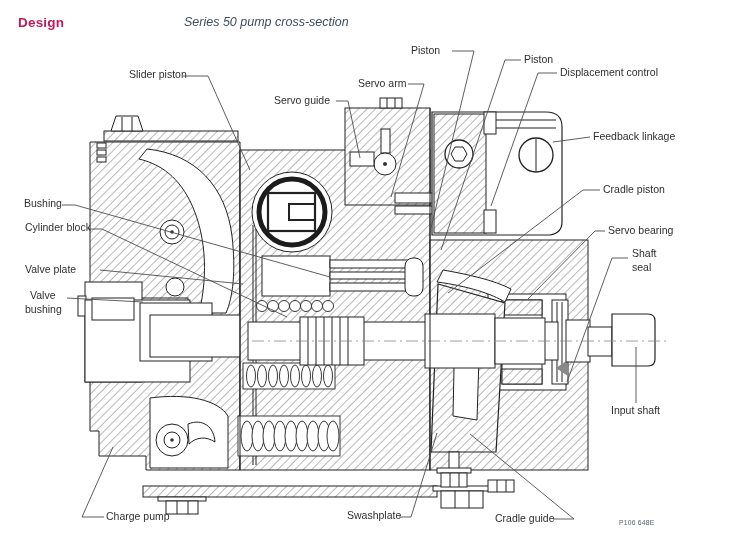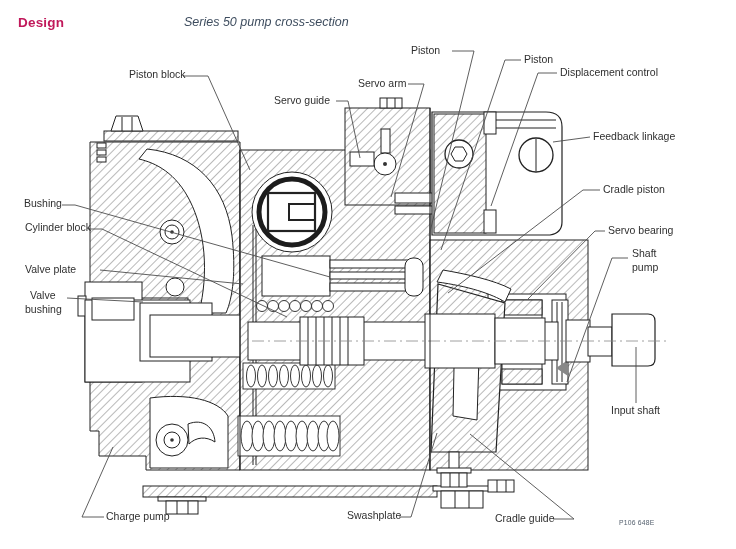--- a/index.html
+++ b/index.html
@@ -223,32 +223,32 @@
       <polyline points="67,298 143,302"></polyline>
       <polyline points="104,517 82,517 113,447"></polyline>
       <polyline points="399,517 411,517 437,433"></polyline>
       <polyline points="553,519 574,519 470,434"></polyline>
     </g>
   </svg>
 
   <div class="heading">Design</div>
   <div class="title">Series 50 pump cross-section</div>
 
-  <div class="co" style="left:129px;top:68px">Piston block</div>
+  <div class="co" style="left:129px;top:68px">Slider piston</div>
   <div class="co" style="left:274px;top:94px">Servo guide</div>
   <div class="co" style="left:358px;top:77px">Servo arm</div>
   <div class="co" style="left:411px;top:44px">Piston</div>
   <div class="co" style="left:524px;top:53px">Piston</div>
   <div class="co" style="left:560px;top:66px">Displacement control</div>
   <div class="co" style="left:593px;top:130px">Feedback linkage</div>
   <div class="co" style="left:603px;top:183px">Cradle piston</div>
   <div class="co" style="left:608px;top:224px">Servo bearing</div>
   <div class="co" style="left:632px;top:247px">
     <div>Shaft</div>
-    <div>pump</div>
+    <div>seal</div>
   </div>
   <div class="co" style="left:611px;top:404px">Input shaft</div>
   <div class="co" style="left:24px;top:197px">Bushing</div>
   <div class="co" style="left:25px;top:221px">Cylinder block</div>
   <div class="co" style="left:25px;top:263px">Valve plate</div>
   <div class="co" style="left:30px;top:289px">
     <div>Valve</div>
     <div style="margin-left:-5px">bushing</div>
   </div>
   <div class="co" style="left:106px;top:510px">Charge pump</div>

